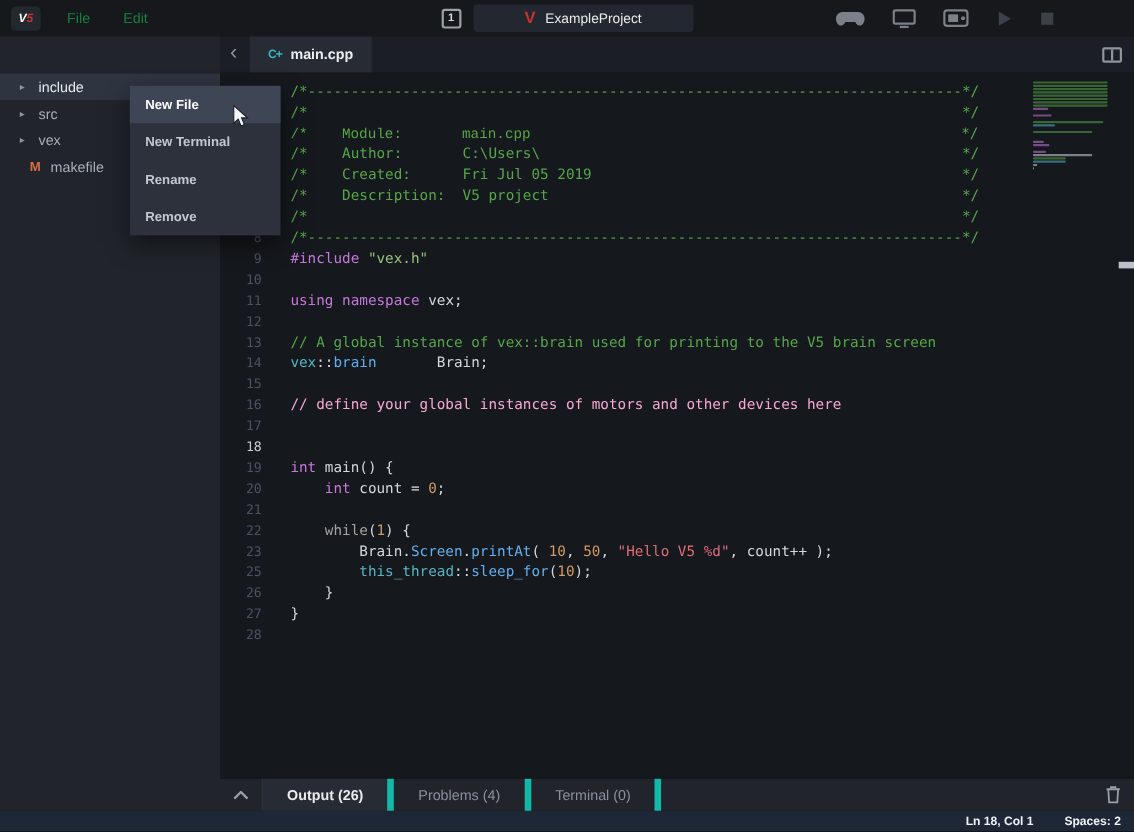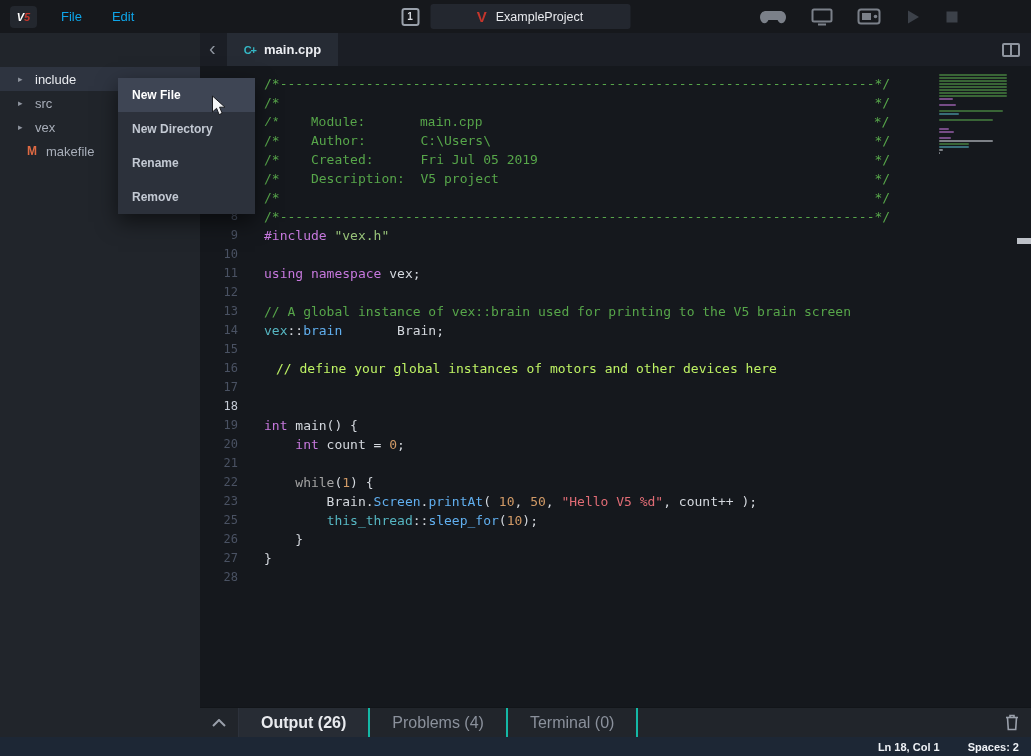--- a/index.html
+++ b/index.html
@@ -6,21 +6,21 @@
   html,body { background:#0d0f12; }
   body { width:1031px; height:756px; font-family:"Liberation Sans",sans-serif; }
   .app { position:relative; width:1031px; height:756px; overflow:hidden; background:#15181d; }
 
   
   .topbar { height:33px; background:#16181c; display:flex; align-items:center; position:relative; }
   .logo { width:27px; height:22px; margin-left:10px; background:#23272e; border-radius:4px;
           display:flex; align-items:center; justify-content:center; font-weight:bold; font-style:italic; font-size:11px; }
   .logo .lv { color:#ffffff; } .logo .l5 { color:#c5362c; }
   .menus { display:flex; margin-left:24px; gap:30px; }
-  .menu { color:#0ea5e9; font-size:13px; cursor:default; }
+  .menu { color:#15803d; font-size:13px; cursor:default; }
   .centergrp { position:absolute; left:50%; top:0; height:33px; transform:translateX(-50%);
                display:flex; align-items:center; gap:11px; }
   .slot { width:18px; height:18px; border:2px solid #9aa1ab; border-radius:3px; color:#d8dbe0;
           font-size:10px; font-weight:bold; display:flex; align-items:center; justify-content:center; }
   .project-pill { height:25px; min-width:200px; background:#23272f; border-radius:3px;
                   display:flex; align-items:center; justify-content:center; gap:9px; padding:0 14px; }
   .vred { color:#c5362c; font-weight:bold; font-size:15px; }
   .pname { color:#e8eaee; font-size:12.5px; }
   .tools { margin-left:auto; display:flex; align-items:center; gap:24px; padding-right:72px; }
   .tools svg { display:block; }
@@ -53,22 +53,22 @@
   .ln.cur { color:#c6ccd6; }
   .lt { margin-left:26px; flex:none; }
   .minimap { position:absolute; top:8px; right:16px; width:76px; }
   .minimap div { height:2px; margin-bottom:1px; opacity:.55; border-radius:1px; }
   .ovr-marker { position:absolute; right:0; top:172px; width:14px; height:6px; background:#cfd4dc; opacity:.9; }
 
   
   .panelbar { height:30px; background:#21252b; border-top:1px solid #121519; display:flex; align-items:stretch; }
   .chevup { width:38px; display:flex; align-items:center; justify-content:center; cursor:pointer; }
   .ptabs { display:flex; }
-  .ptab { display:flex; align-items:center; padding:0 22px; font-size:16px; color:#8b919c;
-          border-right:2px solid #14b8a6; cursor:pointer; }
+  .ptab { display:flex; align-items:center; padding:0 22px; font-size:13px; color:#8b919c;
+          border-right:6px solid #14b8a6; cursor:pointer; }
   .ptab:first-child { border-left:1px solid #2d323c; }
   .ptab.active { color:#e9ebef; font-weight:bold; background:#272c34; }
   .trash { margin-left:auto; display:flex; align-items:center; padding-right:12px; cursor:pointer; }
 
   
   .statusbar { height:19px; background:#1d2735; display:flex; align-items:center; justify-content:flex-end;
                gap:28px; padding-right:12px; font-size:11px; font-weight:bold; color:#eef1f5; }
 
   
   .ctxmenu { position:absolute; left:118px; top:78px; width:137px; background:#2c313b;
@@ -167,21 +167,21 @@
             <div class="line"><span class="ln">6</span><span class="lt"><span style="color: rgb(87, 166, 74);">/*    Description:  V5 project</span><span style="color: rgb(87, 166, 74);">                                                </span><span style="color: rgb(87, 166, 74);">*/</span></span></div>
             <div class="line"><span class="ln">7</span><span class="lt"><span style="color: rgb(87, 166, 74);">/*</span><span style="color: rgb(87, 166, 74);">                                                                            </span><span style="color: rgb(87, 166, 74);">*/</span></span></div>
             <div class="line"><span class="ln">8</span><span class="lt"><span style="color: rgb(87, 166, 74);">/*</span><span style="color: rgb(87, 166, 74);">----------------------------------------------------------------------------</span><span style="color: rgb(87, 166, 74);">*/</span></span></div>
             <div class="line"><span class="ln">9</span><span class="lt"><span style="color: rgb(198, 120, 221);">#include</span><span style="color: rgb(212, 216, 222);"> </span><span style="color: rgb(152, 195, 121);">"vex.h"</span></span></div>
             <div class="line"><span class="ln">10</span><span class="lt"></span></div>
             <div class="line"><span class="ln">11</span><span class="lt"><span style="color: rgb(198, 120, 221);">using</span><span style="color: rgb(212, 216, 222);"> </span><span style="color: rgb(198, 120, 221);">namespace</span><span style="color: rgb(212, 216, 222);"> vex;</span></span></div>
             <div class="line"><span class="ln">12</span><span class="lt"></span></div>
             <div class="line"><span class="ln">13</span><span class="lt"><span style="color: rgb(87, 166, 74);">// A global instance of vex::brain used for printing to the V5 brain screen</span></span></div>
             <div class="line"><span class="ln">14</span><span class="lt"><span style="color: rgb(86, 182, 194);">vex</span><span style="color: rgb(212, 216, 222);">::</span><span style="color: rgb(97, 175, 239);">brain</span><span style="color: rgb(212, 216, 222);">       Brain;</span></span></div>
             <div class="line"><span class="ln">15</span><span class="lt"></span></div>
-            <div class="line"><span class="ln">16</span><span class="lt"><span style="color: #bef264; margin-left: 12px;">// define your global instances of motors and other devices here</span></span></div>
+            <div class="line"><span class="ln">16</span><span class="lt"><span style="color: #f9a8d4;">// define your global instances of motors and other devices here</span></span></div>
             <div class="line"><span class="ln">17</span><span class="lt"></span></div>
             <div class="line"><span class="ln cur">18</span><span class="lt"></span></div>
             <div class="line"><span class="ln">19</span><span class="lt"><span style="color: rgb(198, 120, 221);">int</span><span style="color: rgb(212, 216, 222);"> main() {</span></span></div>
             <div class="line"><span class="ln">20</span><span class="lt"><span style="color: rgb(212, 216, 222);">    </span><span style="color: rgb(198, 120, 221);">int</span><span style="color: rgb(212, 216, 222);"> count = </span><span style="color: rgb(209, 154, 102);">0</span><span style="color: rgb(212, 216, 222);">;</span></span></div>
             <div class="line"><span class="ln">21</span><span class="lt"></span></div>
             <div class="line"><span class="ln">22</span><span class="lt"><span style="color: rgb(212, 216, 222);">    </span><span style="color: #a3a3a3;">while</span><span style="color: rgb(212, 216, 222);">(</span><span style="color: rgb(209, 154, 102);">1</span><span style="color: rgb(212, 216, 222);">) {</span></span></div>
             <div class="line"><span class="ln">23</span><span class="lt"><span style="color: rgb(212, 216, 222);">        Brain.</span><span style="color: rgb(97, 175, 239);">Screen</span><span style="color: rgb(212, 216, 222);">.</span><span style="color: rgb(97, 175, 239);">printAt</span><span style="color: rgb(212, 216, 222);">( </span><span style="color: rgb(209, 154, 102);">10</span><span style="color: rgb(212, 216, 222);">, </span><span style="color: rgb(209, 154, 102);">50</span><span style="color: rgb(212, 216, 222);">, </span><span style="color: rgb(224, 108, 117);">"Hello V5 %d"</span><span style="color: rgb(212, 216, 222);">, count++ );</span></span></div>
             <div class="line"><span class="ln">25</span><span class="lt"><span style="color: rgb(212, 216, 222);">        </span><span style="color: rgb(86, 182, 194);">this_thread</span><span style="color: rgb(212, 216, 222);">::</span><span style="color: rgb(97, 175, 239);">sleep_for</span><span style="color: rgb(212, 216, 222);">(</span><span style="color: rgb(209, 154, 102);">10</span><span style="color: rgb(212, 216, 222);">);</span></span></div>
             <div class="line"><span class="ln">26</span><span class="lt"><span style="color: rgb(212, 216, 222);">    }</span></span></div>
             <div class="line"><span class="ln">27</span><span class="lt"><span style="color: rgb(212, 216, 222);">}</span></span></div>
@@ -242,21 +242,21 @@
     </section>
   </div>
 
   <footer class="statusbar">
     <span>Ln 18, Col 1</span>
     <span>Spaces: 2</span>
   </footer>
 
   <div class="ctxmenu" id="ctxmenu">
       <div class="cmi hover">New File</div>
-      <div class="cmi">New Directory</div>
+      <div class="cmi">New Terminal</div>
       <div class="cmi">Rename</div>
       <div class="cmi">Remove</div>
     </div>
 
   <svg class="cursorsvg" width="16" height="23" viewBox="0 0 16 23">
     <path d="M1.5 1 L1.5 17 L5.6 13.3 L8.1 19.6 L11.2 18.3 L8.6 12.2 L14 12.2 Z" fill="#f4f5f7" stroke="#1b1d22" stroke-width="1"></path>
   </svg>
 
 </div>
 

